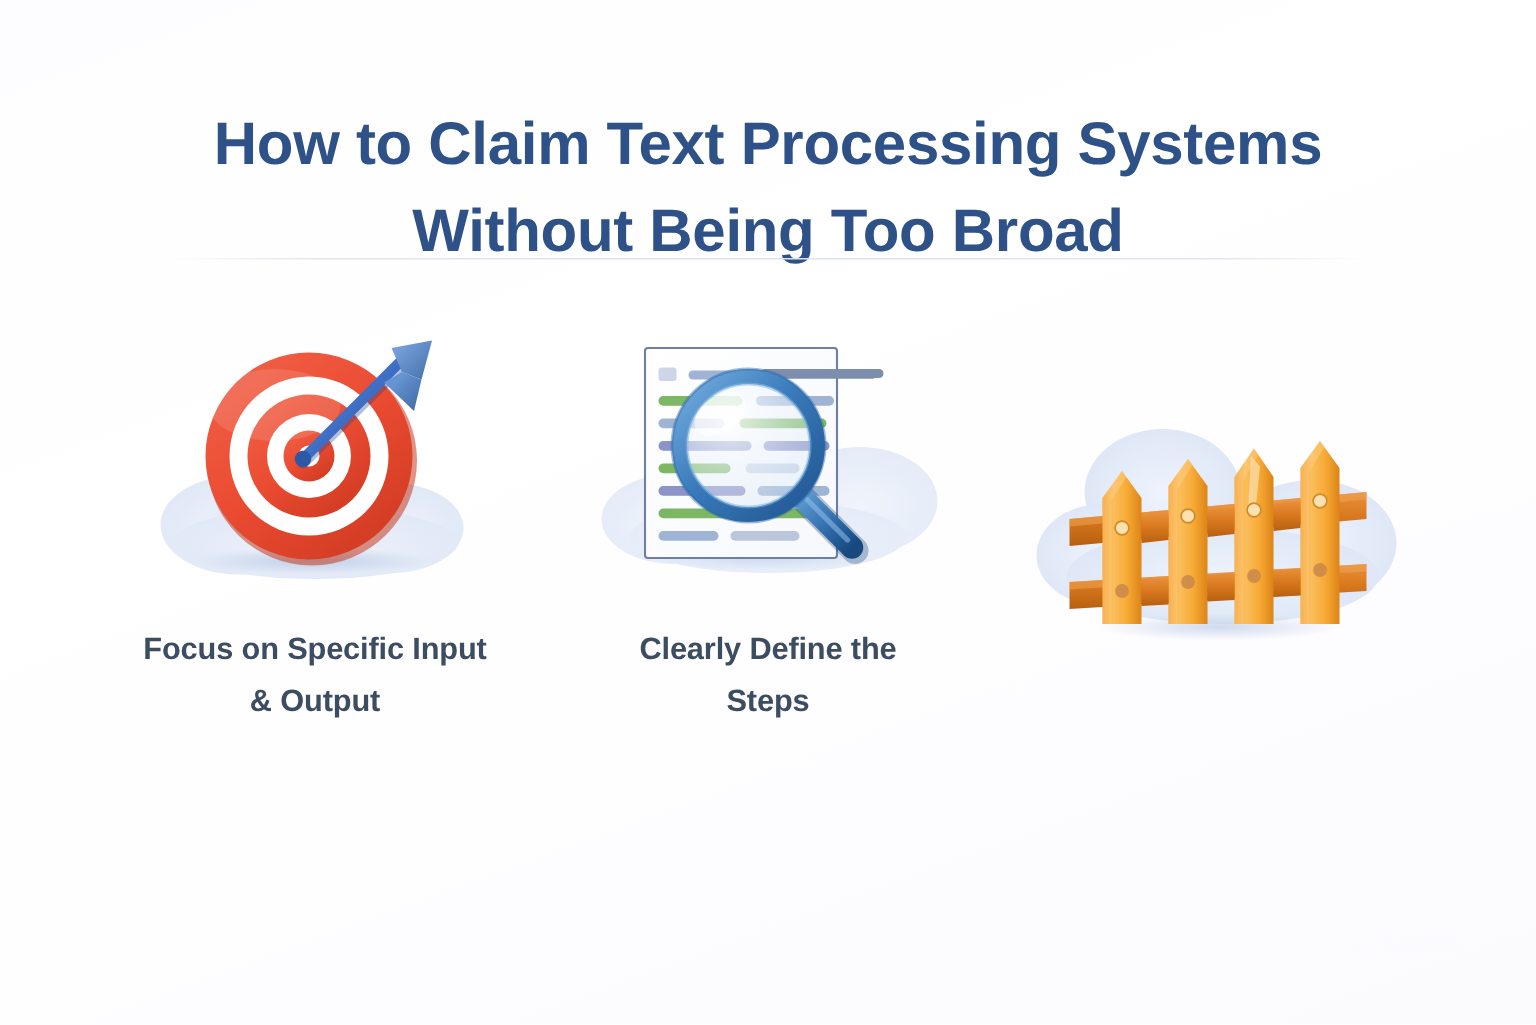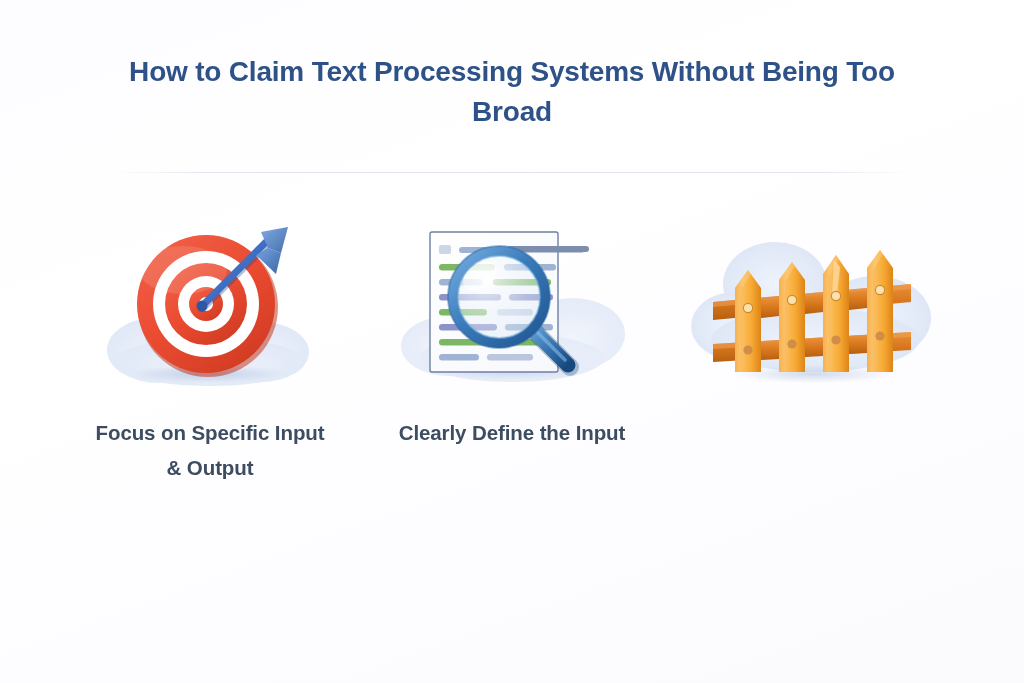--- a/index.html
+++ b/index.html
@@ -27,23 +27,23 @@
   .title-wrap {
     position: absolute;
     left: 0;
     right: 0;
     top: 52px;
     text-align: center;
     padding: 0 64px;
     box-sizing: border-box;
   }
   .title {
-    margin: 0;
+    margin: 16px;
     font-family: "Liberation Sans", sans-serif;
-    font-size: 28px;
+    font-size: 40px;
     line-height: 1.44;
     font-weight: 700;
     letter-spacing: -0.2px;
     color: #2e5288;
     max-width: 800px;
     margin-left: auto;
     margin-right: auto;
   }
 
   .divider {
@@ -61,21 +61,21 @@
   }
 
   
   .columns {
     position: absolute;
     left: 60px;
     right: 60px;
     top: 222px;
     display: flex;
     justify-content: space-between;
-    align-items: flex-start;
+    align-items: center;
   }
   .col {
     width: 300px;
     display: flex;
     flex-direction: column;
     align-items: center;
   }
   .icon-box {
     width: 270px;
     height: 175px;
@@ -263,21 +263,21 @@
 
           <circle cx="122" cy="75" r="46" fill="url(#d-lens)"></circle>
           <circle cx="122" cy="75" r="46" fill="none" stroke="#1e5governor" stroke-width="0"></circle>
           <circle cx="122" cy="75" r="46" fill="none" stroke="url(#d-rim)" stroke-width="10"></circle>
           <circle cx="122" cy="75" r="51" fill="none" stroke="#2c68a6" stroke-width="2" opacity="0.45"></circle>
           <circle cx="122" cy="75" r="41" fill="none" stroke="#7fb4e0" stroke-width="2" opacity="0.55"></circle>
 
           <ellipse cx="103" cy="54" rx="19" ry="12" fill="#ffffff" opacity="0.50" transform="rotate(-35 103 54)"></ellipse>
         </svg>
       </div>
-      <div class="caption">Clearly Define the Input</div>
+      <div class="caption">Clearly Define the Steps</div>
     </div>
 
     <div class="col">
       <div class="icon-box">
         <svg viewBox="0 0 270 175" xmlns="http://www.w3.org/2000/svg">
           <defs>
             <radialGradient id="f-cloud" cx="50%" cy="50%" r="60%">
               <stop offset="0%" stop-color="#eef3fd"></stop>
               <stop offset="100%" stop-color="#dce5f5"></stop>
             </radialGradient>

